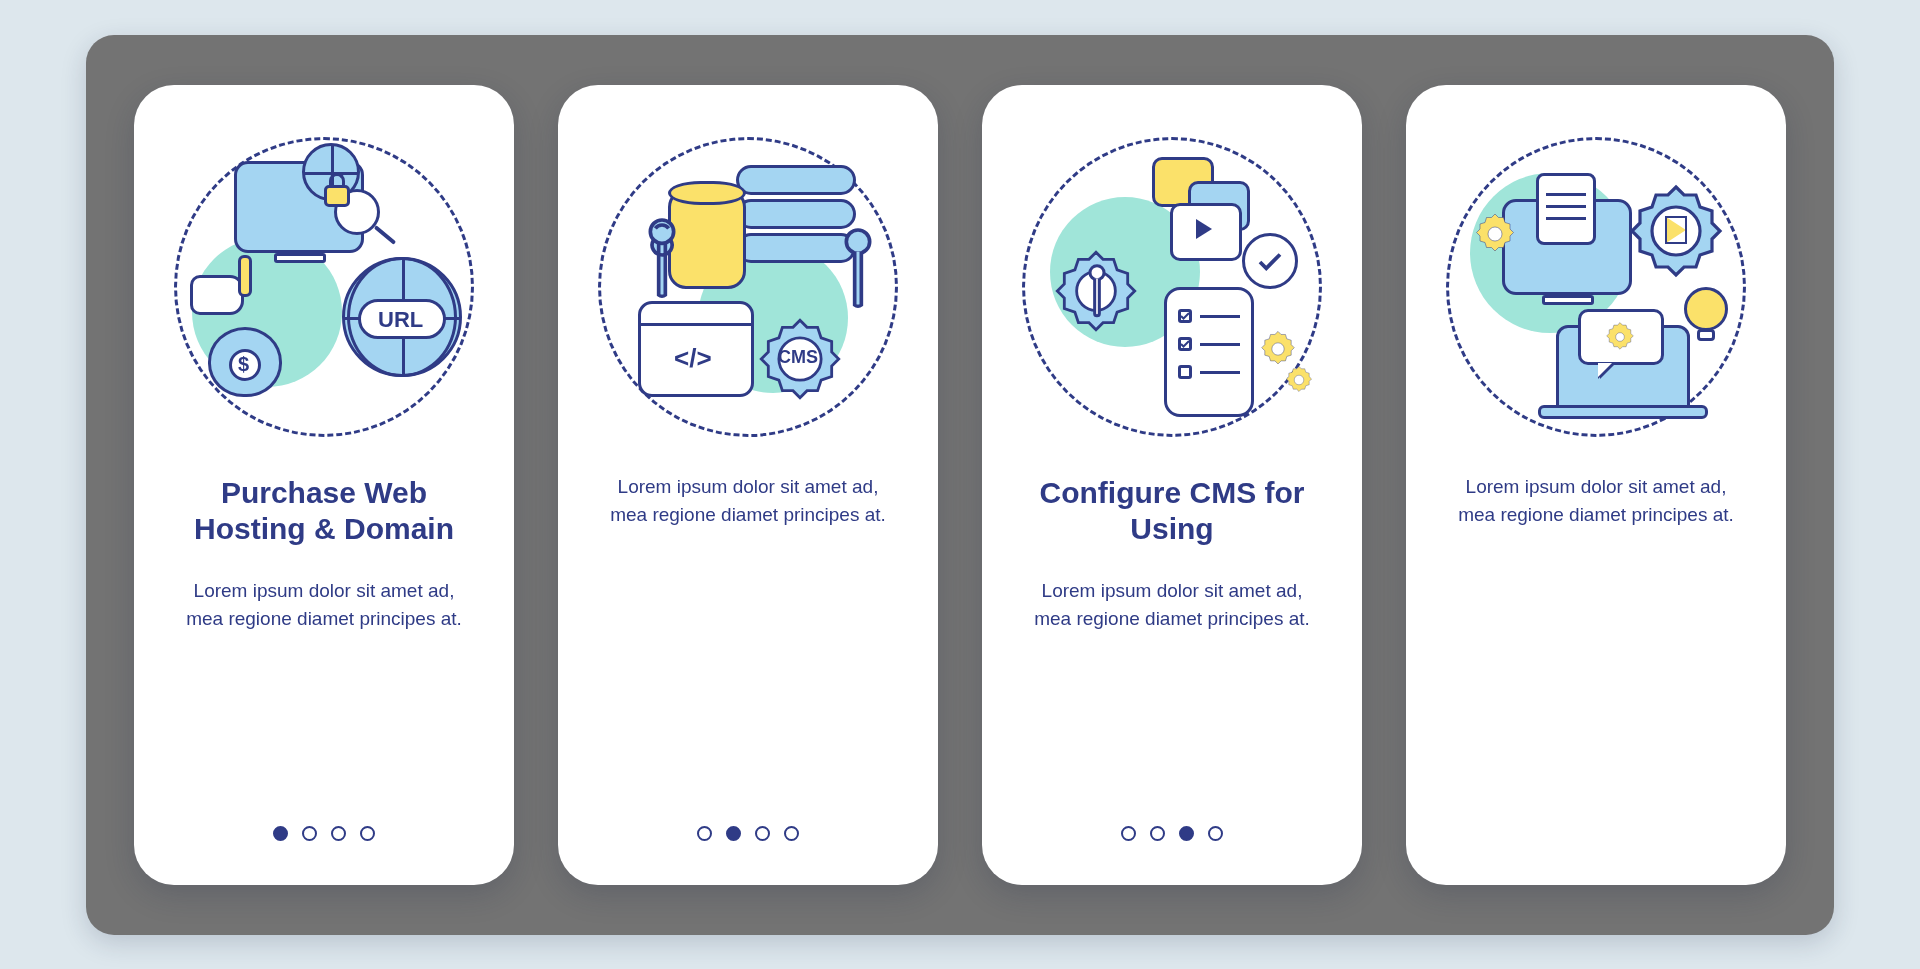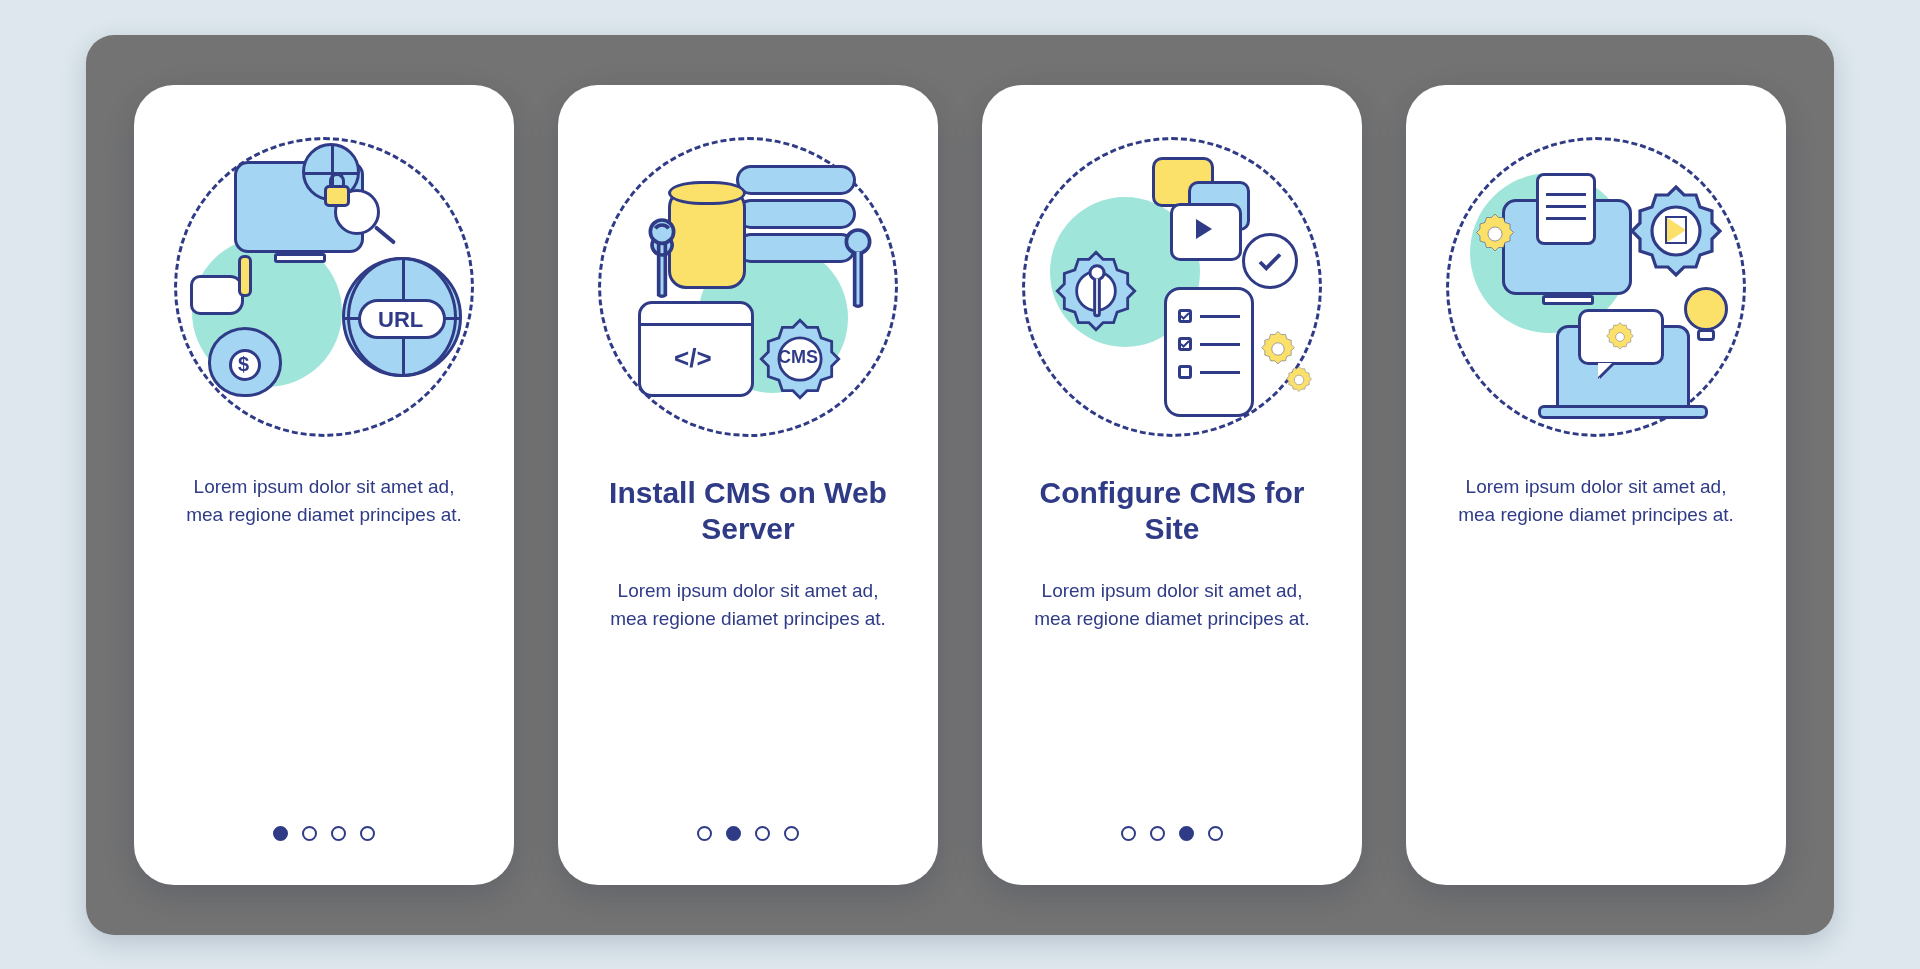--- a/index.html
+++ b/index.html
@@ -151,20 +151,21 @@
       <div class="box white" style="width:88px;height:40px;left:184px;top:162px;border-radius:22px;"></div>
       <span class="tag-text" style="left:204px;top:170px;">URL</span>
 
       <div class="box lblue" style="width:74px;height:70px;left:34px;top:190px;border-radius:50% 50% 48% 48%;"></div>
       <div class="box white" style="width:32px;height:32px;left:55px;top:212px;border-radius:50%;"></div>
       <span class="tag-text" style="left:64px;top:216px;font-size:20px;">$</span>
 
       <div class="box white" style="width:54px;height:40px;left:16px;top:138px;border-radius:10px 14px 14px 10px;"></div>
       <div class="box yellow" style="width:14px;height:42px;left:64px;top:118px;border-radius:6px;"></div>
     </div>
+    <h2 class="title">Purchase Web Hosting &amp; Domain</h2>
     <p class="desc">Lorem ipsum dolor sit amet ad, mea regione diamet principes at.</p>
     <div class="spacer"></div>
     <div class="dots">
       <span class="dot active"></span>
       <span class="dot"></span>
       <span class="dot"></span>
       <span class="dot"></span>
     </div>
   </div>
 
@@ -197,21 +198,20 @@
       <div class="gear" style="left:158px;top:178px;">
         <svg viewBox="0 0 100 100">
             <g fill="#a4d5f2" stroke="#2f3b86" stroke-width="3.2">
           <path d="M50 6l8 8h12l4 12 12 4v12l8 8-8 8v12l-12 4-4 12h-12l-8 8-8-8h-12l-4-12-12-4v-12l-8-8 8-8v-12l12-4 4-12h12z"></path>
           <circle cx="50" cy="50" r="24" fill="#fff"></circle>
             </g>
           </svg>
       </div>
       <span class="tag-text" style="left:180px;top:210px;font-size:18px;">CMS</span>
     </div>
-    <h2 class="title">Install CMS on Web Server</h2>
     <p class="desc">Lorem ipsum dolor sit amet ad, mea regione diamet principes at.</p>
     <div class="spacer"></div>
     <div class="dots">
       <span class="dot"></span>
       <span class="dot active"></span>
       <span class="dot"></span>
       <span class="dot"></span>
     </div>
   </div>
 
@@ -267,21 +267,21 @@
       </div>
       <div class="gear" style="left:260px;top:226px;width:34px;height:34px;">
         <svg viewBox="0 0 100 100">
             <g fill="#fbe16a" stroke="#2f3b86" stroke-width:4;="">
         <path d="M50 10l7 7h10l3 10 10 3v10l7 7-7 7v10l-10 3-3 10h-10l-7 7-7-7h-10l-3-10-10-3v-10l-7-7 7-7v-10l10-3 3-10h10z"></path>
               <circle cx="50" cy="50" r="14" fill="#fff"></circle>
             </g>
           </svg>
       </div>
     </div>
-    <h2 class="title">Configure CMS for Site</h2>
+    <h2 class="title">Configure CMS for Using</h2>
     <p class="desc">Lorem ipsum dolor sit amet ad, mea regione diamet principes at.</p>
     <div class="spacer"></div>
     <div class="dots">
       <span class="dot"></span>
       <span class="dot"></span>
       <span class="dot active"></span>
       <span class="dot"></span>
     </div>
   </div>
 

